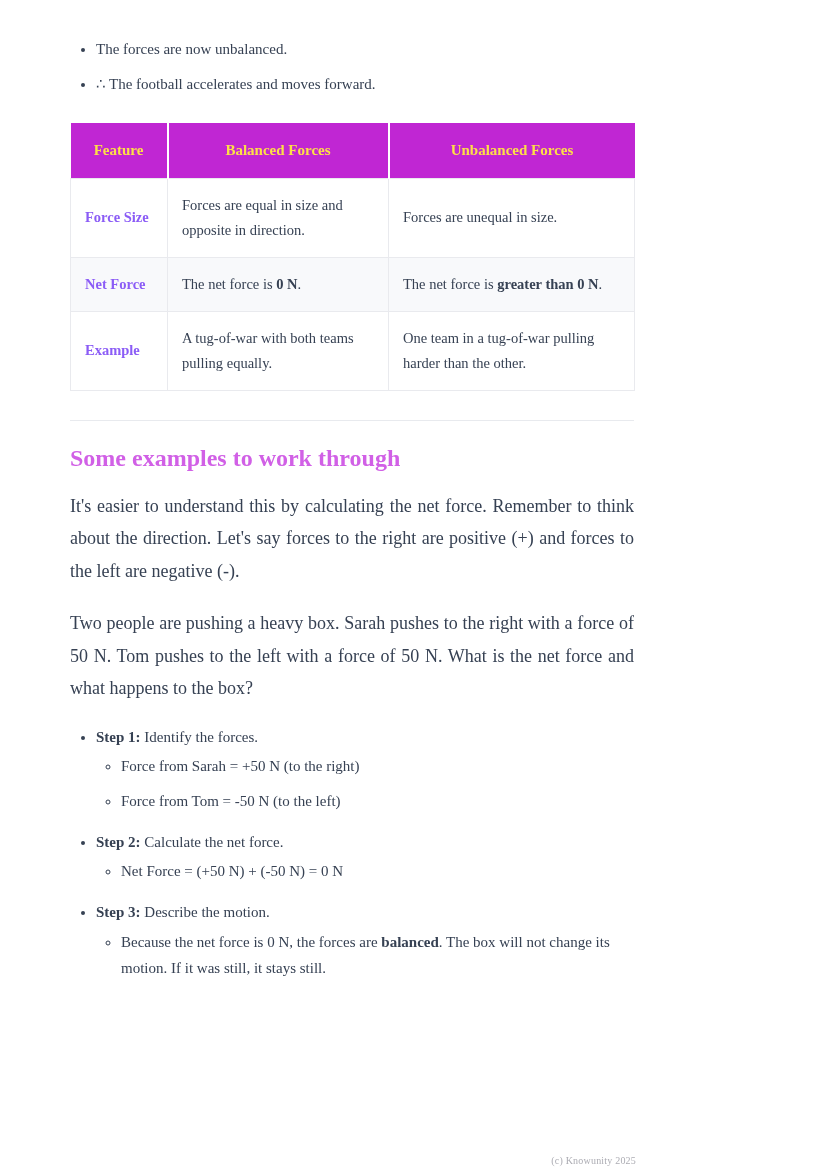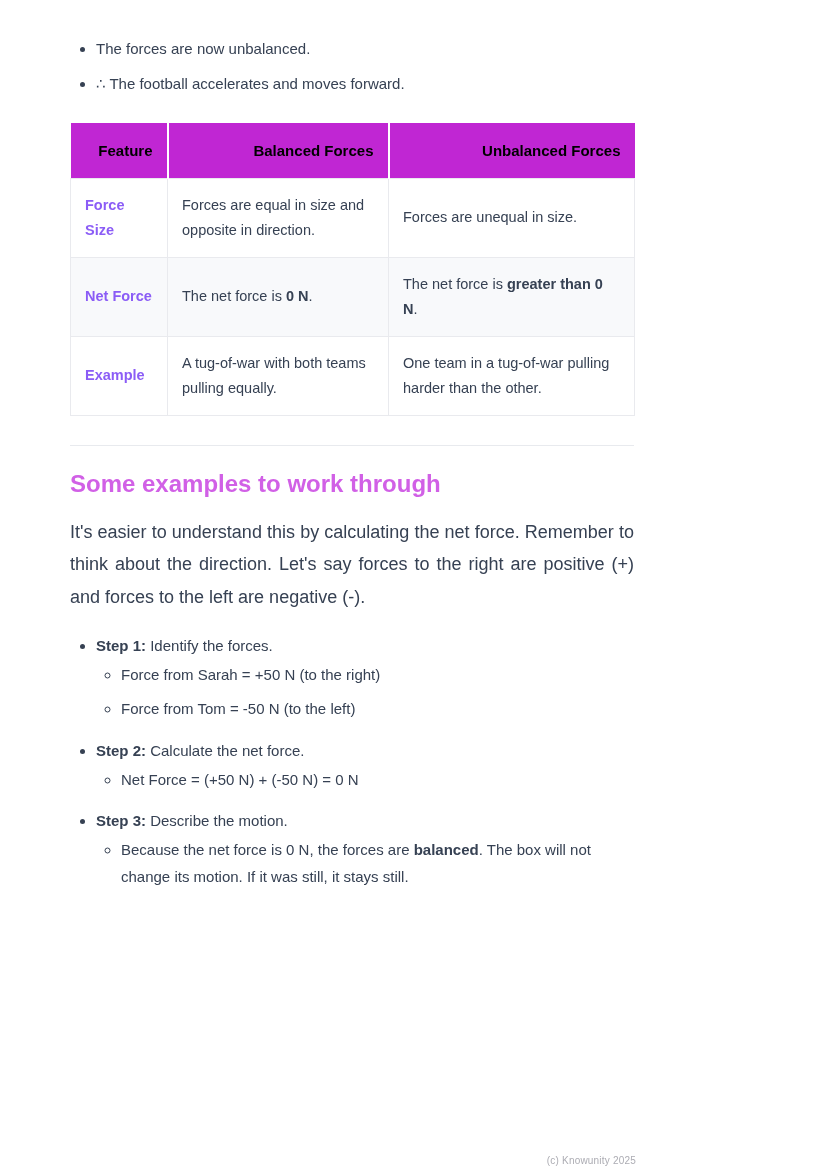--- a/index.html
+++ b/index.html
@@ -6,35 +6,35 @@
     --accent:#C026D3;
     --heading:#D160E6;
     --stripe-line:#C9A3DB;
     --text:#364153;
   }
   html,body{margin:0;padding:0;background:#ffffff;}
   .page{
     position:relative;
     width:688px;height:1171px;
     background:#ffffff;
-    font-family:Liberation Sans, sans-serif;
+    font-family:Liberation Serif, serif;
     color:var(--text);
     overflow:hidden;
   }
   .content{position:absolute;left:70px;top:38px;width:564px;}
 
   
   ul.intro{list-style:disc;margin:0 0 28px 0;padding-left:26px;font-size:15px;}
   ul.intro li{margin-bottom:12px;line-height:1.5;}
 
   
   table.forces{width:564px;border-collapse:collapse;font-size:14.5px;table-layout:fixed;}
   table.forces thead th{
-    background:var(--accent);color:#000000;font-weight:700;
-    text-align:right;padding:19px 14px;font-size:15px;
+    background:var(--accent);color:#fde047;font-weight:700;
+    text-align:center;padding:19px 14px;font-size:15px;
     border-right:2px solid #ffffff;
   }
   table.forces thead th:last-child{border-right:none;margin-left:10px;}
   table.forces tbody th,
   table.forces tbody td{
     border:1px solid #E9EAEE;padding:14px;line-height:1.72;
     vertical-align:middle;text-align:left;font-weight:400;
   }
   table.forces tbody th{font-weight:700;color:#8b5cf6;}
   table.forces tbody tr:nth-child(even){background:#F8F9FB;}
@@ -119,20 +119,21 @@
       </tbody>
     </table>
 
     <hr class="divider">
 
     <h2 class="section-heading">Some examples to work through</h2>
 
     <p class="body-text">It's easier to understand this by calculating the net force. Remember to think about the direction. Let's say forces to the right are positive (+) and forces to the left are negative (-).</p>
 
 
+    <p class="body-text">Two people are pushing a heavy box. Sarah pushes to the right with a force of 50 N. Tom pushes to the left with a force of 50 N. What is the net force and what happens to the box?</p>
 
     <ul class="steps">
       <li>
         <span><span class="b">Step 1:</span><span> Identify the forces.</span></span>
         <ul class="sub">
           <li><span>Force from Sarah = +50 N (to the right)</span></li>
           <li><span>Force from Tom = -50 N (to the left)</span></li>
         </ul>
       </li>
       <li>

